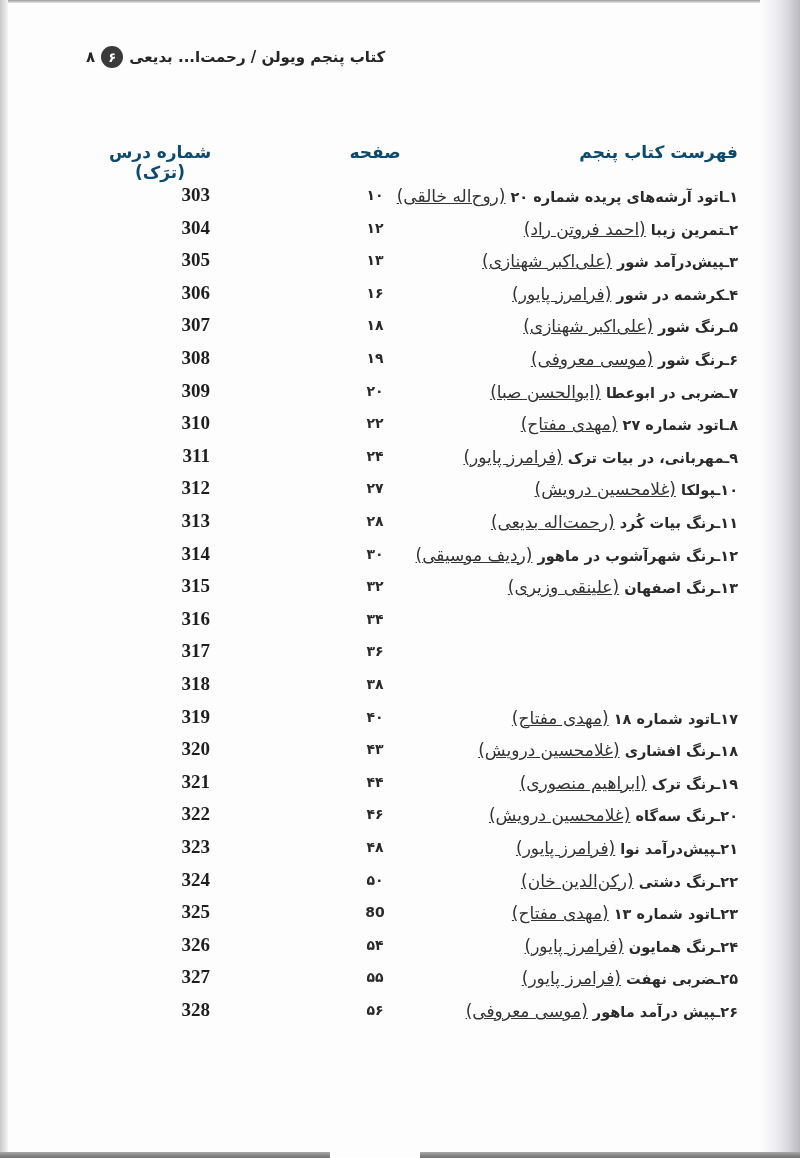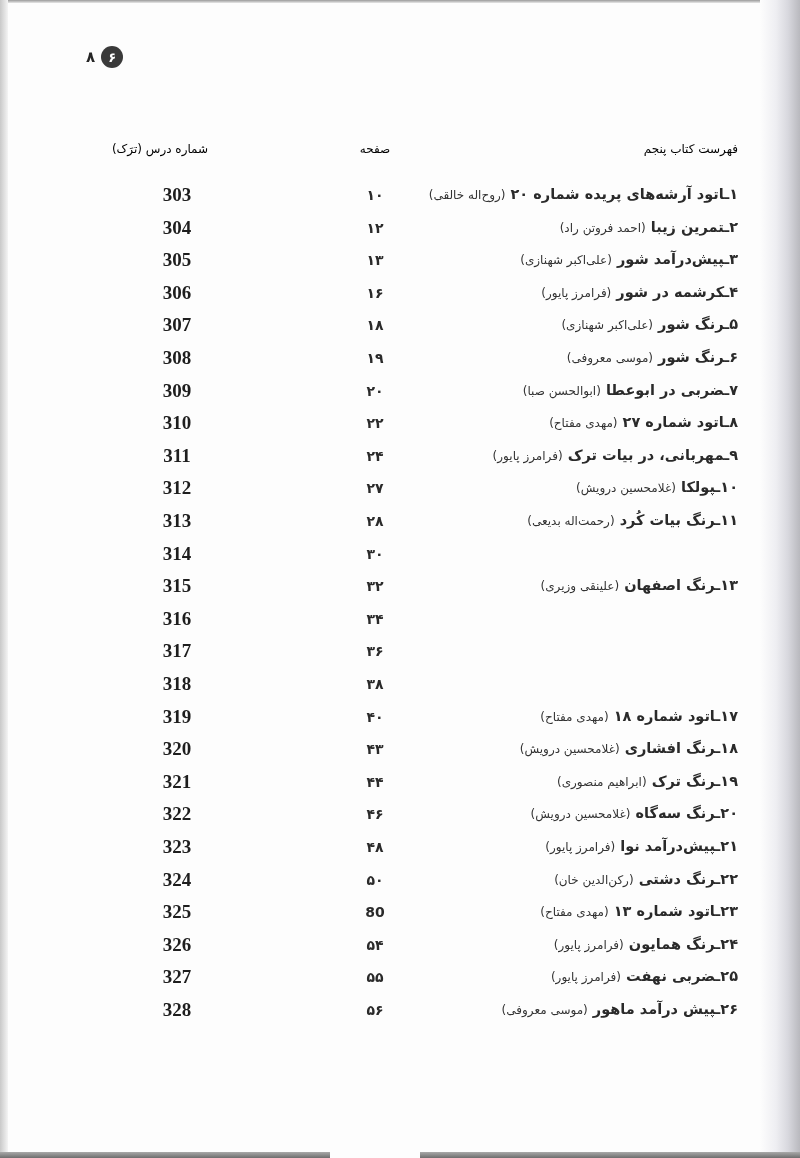--- a/index.html
+++ b/index.html
@@ -73,24 +73,24 @@
       font-weight: bold;
     }
 
     .toc {
       position: absolute;
       left: 0; top: 0; width: 800px;
     }
     .col-head {
       position: absolute;
       top: 142px;
-      font-size: 12px;
-      font-weight: normal;
+      font-size: 17px;
+      font-weight: bold;
       direction: rtl;
-      color: #000000;
+      color: #0c4a6e;
     }
     .col-head.title { right: 62px; }
     .col-head.page { left: 330px; width: 90px; text-align: center; }
     .col-head.lesson { left: 90px; width: 140px; text-align: center; }
 
     .rows {
       position: absolute;
       top: 180px;
       left: 0;
       width: 800px;
@@ -103,55 +103,56 @@
     }
     .cell-title {
       position: absolute;
       right: 62px;
       top: 6px;
       direction: rtl;
       white-space: nowrap;
       font-size: 14.5px;
     }
     .cell-title .t-main { font-weight: bold; }
-    .cell-title .t-author { font-weight: normal; font-size: 12px; color: #333; }
+    .cell-title .t-author { font-weight: normal; font-size: 17px; color: #333; text-decoration: underline; }
     .cell-page {
       position: absolute;
       left: 340px;
       width: 70px;
       top: 7px;
       text-align: center;
       font-weight: bold;
       font-size: 14px;
       direction: rtl;
     }
     .cell-lesson {
       position: absolute;
-      left: 132px;
+      left: 120px;
       width: 90px;
       top: 4px;
-      text-align: center;
+      text-align: right;
       font-family: "Liberation Serif", serif;
       font-weight: bold;
       font-size: 19px;
       color: #1e1e1e;
     }
   </style>
 </head>
 <body>
 
 <div class="page">
   <div class="edge-top"></div>
   <div class="edge-left"></div>
   <div class="edge-right"></div>
   <div class="edge-bottom"></div>
 
   <div class="running-header">
     <span class="header-page-num">۸</span>
     <span class="chapter-badge">۶</span>
+    <span class="header-title">کتاب پنجم ویولن / رحمت‌ا... بدیعی</span>
   </div>
 
   <div class="toc">
     <div class="col-head title">فهرست کتاب پنجم</div>
     <div class="col-head page">صفحه</div>
     <div class="col-head lesson">شماره درس (ترَک)</div>
 
     <div class="rows" id="toc-rows">
         <div class="row" style="top: 0px;">
     <div class="cell-title">
@@ -235,20 +236,24 @@
   </div>
         <div class="row" style="top: 326px;">
     <div class="cell-title">
       <span class="t-main"><span>۱۱ـ</span><span>رنگ بیات کُرد</span> </span>
       <span class="t-author">(رحمت‌اله بدیعی)</span>
     </div>
     <div class="cell-page">۲۸</div>
     <div class="cell-lesson">313</div>
   </div>
         <div class="row" style="top: 358.6px;">
+    <div class="cell-title">
+      <span class="t-main"><span>۱۲ـ</span><span>رنگ شهرآشوب در ماهور</span> </span>
+      <span class="t-author">(ردیف موسیقی)</span>
+    </div>
     <div class="cell-page">۳۰</div>
     <div class="cell-lesson">314</div>
   </div>
         <div class="row" style="top: 391.2px;">
     <div class="cell-title">
       <span class="t-main"><span>۱۳ـ</span><span>رنگ اصفهان</span> </span>
       <span class="t-author">(علینقی وزیری)</span>
     </div>
     <div class="cell-page">۳۲</div>
     <div class="cell-lesson">315</div>

